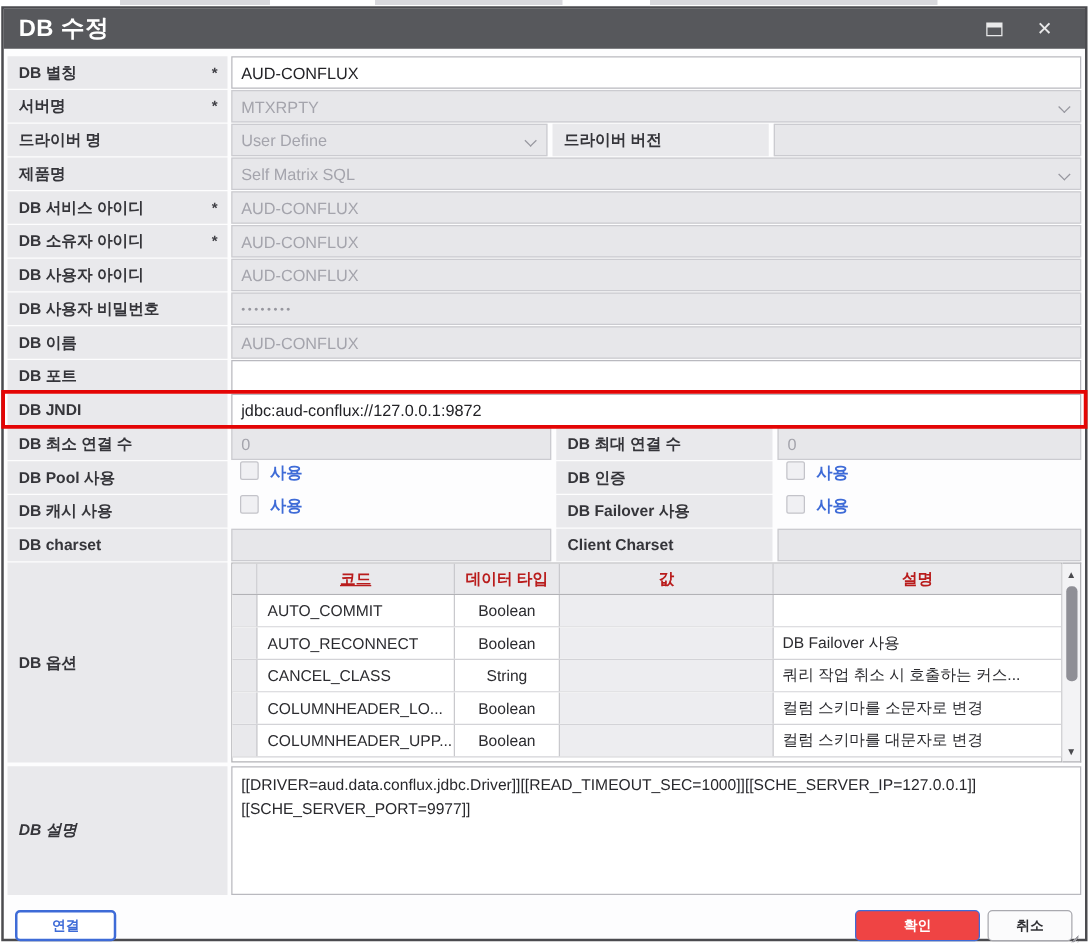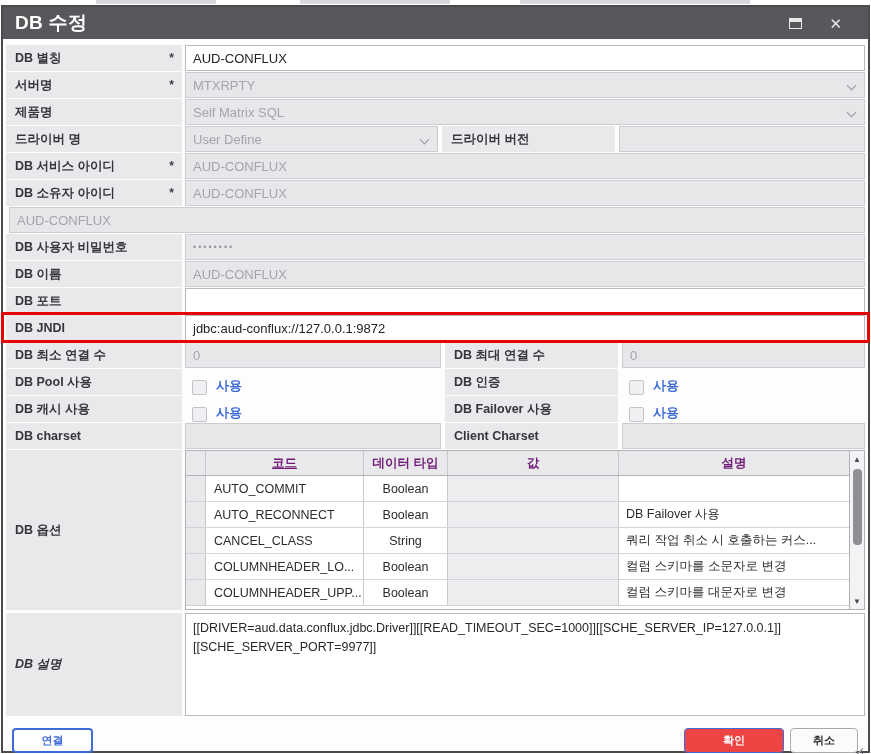--- a/index.html
+++ b/index.html
@@ -37,42 +37,42 @@
   .inp.combo { padding-right:24px; }
   .chev { position:absolute; right:9px; top:9px; width:7px; height:7px;
           border-left:1.6px solid #97979f; border-bottom:1.6px solid #97979f;
           transform:rotate(-45deg); }
   .inp.pw { font-size:9px; letter-spacing:2px; color:#97979f; }
 
   .half-l { flex:none; width:256px; display:flex; }
   .half-r { flex:1; margin-left:4px; display:flex; }
   .drv-combo { flex:none; width:253px; display:flex; }
 
-  .cbarea { display:flex; align-items:flex-end; padding-left:7px; }
+  .cbarea { display:flex; align-items:flex-start; padding-left:7px; }
   .cb { width:15px; height:15px; background:#f0f0f3; border:1px solid #c3c3c9; border-radius:2px; flex:none; }
   .cb-lab { margin-left:9px; font-size:13px; font-weight:600; color:#3e6bd7; }
   .half-l.cbarea { width:256px; flex:none; }
   .half-r.cbarea { margin-left:4px; padding-left:7px; }
 
   .block { display:flex; margin-bottom:3px; }
   .block .lbl.tall { align-items:center; }
 
   
   .opt-wrap { flex:1; margin-left:3px; position:relative; height:160px; }
   .opt-table { position:absolute; left:0; top:0; right:15px; bottom:0;
                border:1px solid #b2b2b6; background:#ffffff; }
   .t-row { display:flex; height:26px; border-bottom:1px solid #d3d3d7; background:#ffffff; }
   .t-head { display:flex; height:25px; border-bottom:1px solid #b2b2b6; background:#e9e9ec; }
   .c { border-right:1px solid #c9c9cd; display:flex; align-items:center; font-size:12.5px; overflow:hidden; white-space:nowrap; }
   .c.sel { width:20px; flex:none; background:#e9e9ec; }
   .c.code { width:158px; flex:none; padding:0 8px; }
   .c.type { width:84px; flex:none; justify-content:center; }
   .c.val  { width:171px; flex:none; background:#ededf0; }
   .c.desc { flex:1; padding:0 7px; border-right:none; }
-  .t-head .c { justify-content:center; font-weight:600; color:#701a75; background:#e9e9ec; padding:0; }
+  .t-head .c { justify-content:center; font-weight:600; color:#b91c1c; background:#e9e9ec; padding:0; }
   .t-head .c.val, .t-head .c.sel { background:#e9e9ec; }
   .t-head .c.code { text-decoration:underline; }
   .t-row .c { color:#2c2c30; }
   .t-row .c.desc { color:#2c2c30; }
 
   .t-scroll { position:absolute; right:0; top:0; bottom:0; width:15px;
               background:#f3f3f5; border:1px solid #b2b2b6; border-left:none;
               display:flex; flex-direction:column; align-items:center; }
   .sc-arrow { font-size:8px; color:#4a4a4e; height:16px; display:flex; align-items:center; justify-content:center; width:100%; }
   .sc-thumb { width:9px; height:76px; background:#8f8f96; border-radius:4px; margin-top:2px; }
@@ -142,71 +142,74 @@
         <div class="farea">
           <div class="inp dis combo">
             <span>MTXRPTY</span>
             <span class="chev"></span>
           </div>
         </div>
       </div>
 
       <div class="row">
         <div class="lbl">
-          <span>제품명</span>
-        </div>
-        <div class="farea">
-          <div class="inp dis combo">
-            <span>Self Matrix SQL</span>
-            <span class="chev"></span>
-          </div>
-        </div>
-      </div>
-
-      <div class="row">
-        <div class="lbl">
           <span>드라이버 명</span>
         </div>
         <div class="farea">
           <div class="drv-combo">
             <div class="inp dis combo">
               <span>User Define</span>
               <span class="chev"></span>
             </div>
           </div>
           <div class="lbl mid">
             <span>드라이버 버전</span>
           </div>
           <div class="half-r">
               <div class="inp dis"></div>
             </div>
         </div>
       </div>
 
       <div class="row">
         <div class="lbl">
+          <span>제품명</span>
+        </div>
+        <div class="farea">
+          <div class="inp dis combo">
+            <span>Self Matrix SQL</span>
+            <span class="chev"></span>
+          </div>
+        </div>
+      </div>
+
+      <div class="row">
+        <div class="lbl">
           <span>DB 서비스 아이디</span>
           <span class="star">*</span>
         </div>
         <div class="farea">
             <div class="inp dis">AUD-CONFLUX</div>
           </div>
       </div>
 
       <div class="row">
         <div class="lbl">
           <span>DB 소유자 아이디</span>
           <span class="star">*</span>
         </div>
         <div class="farea">
             <div class="inp dis">AUD-CONFLUX</div>
           </div>
       </div>
 
       <div class="row">
+        <div class="lbl">
+          <span>DB 사용자 아이디</span>
+        </div>
         <div class="farea">
             <div class="inp dis">AUD-CONFLUX</div>
           </div>
       </div>
 
       <div class="row">
         <div class="lbl">
           <span>DB 사용자 비밀번호</span>
         </div>
         <div class="farea">

